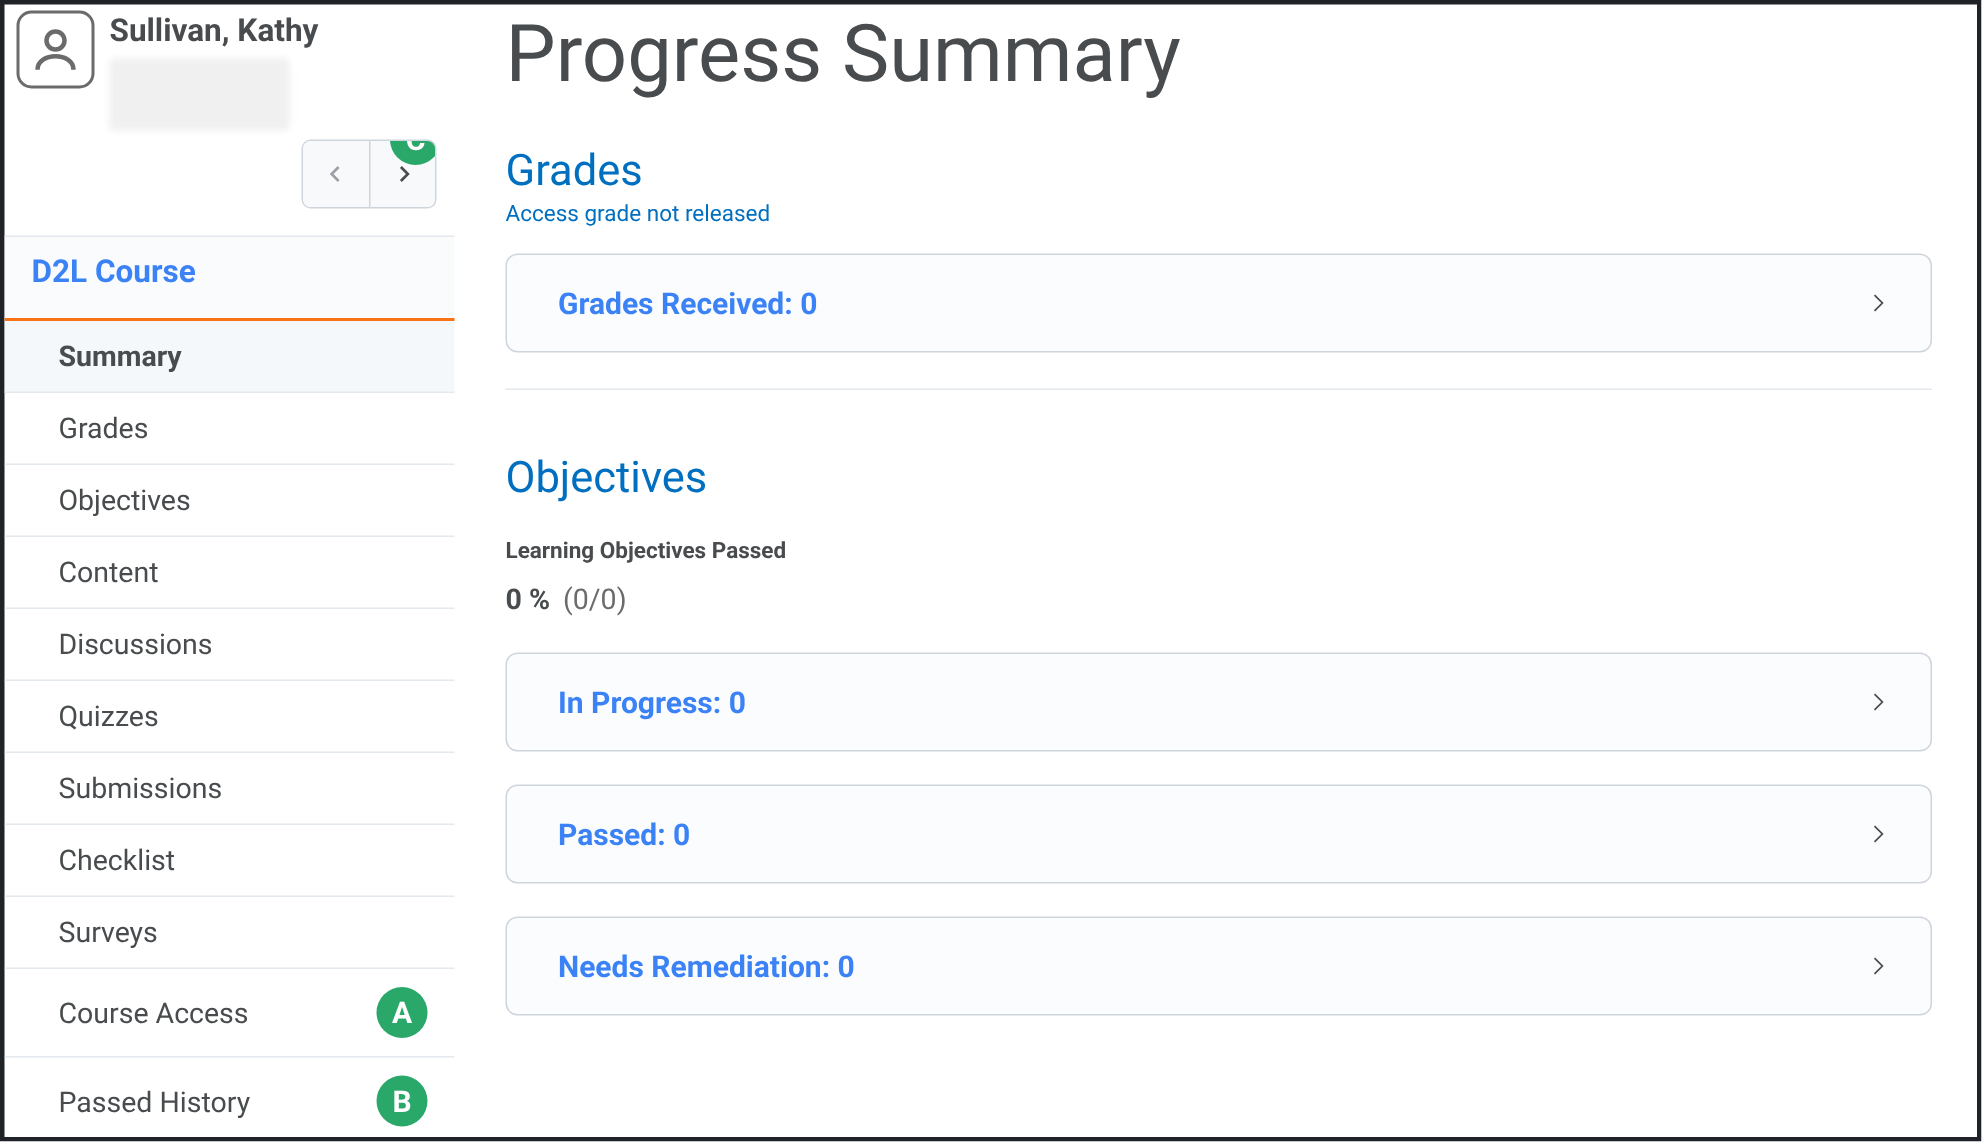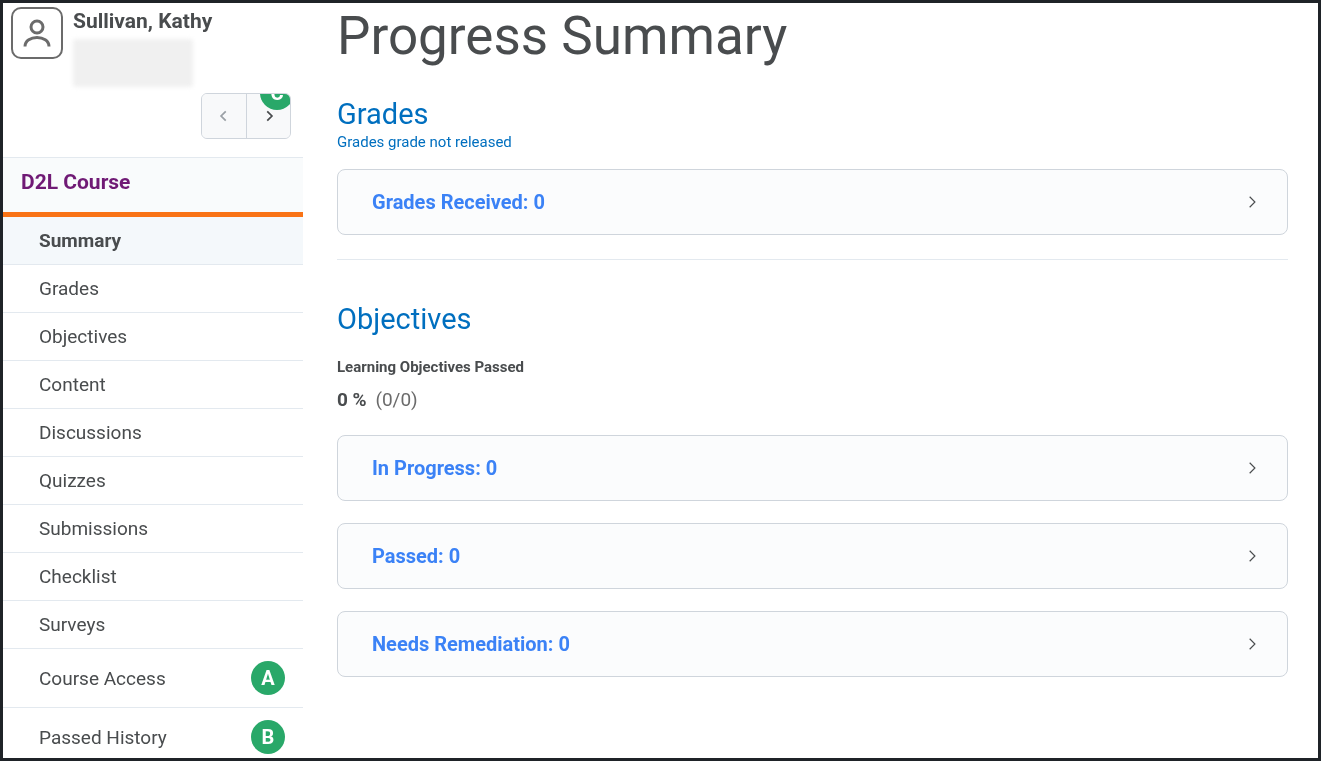--- a/index.html
+++ b/index.html
@@ -79,37 +79,37 @@
     background: #f8f9fa;
     cursor: pointer;
   }
   .pager-btn + .pager-btn { border-left: 1px solid #cfd5dc; }
   .pager-btn svg { width: 14px; height: 14px; }
   .pager-btn.prev svg { stroke: #9aa0a6; }
   .pager-btn.next svg { stroke: #494c4e; }
   .course-header {
     font-size: 21px;
     font-weight: 700;
-    color: #701a75;
+    color: #3b82f6;
     padding: 12px 18px 18px 18px;
     background: #f9fbfc;
     border-top: 1px solid #e3e9ef;
   }
   .nav-list { list-style: none; }
   .nav-item {
     padding: 12px 18px 12px 36px;
     font-size: 19px;
     color: #494c4e;
     border-bottom: 1px solid #e3e9ef;
     cursor: pointer;
     display: flex;
     align-items: center;
     justify-content: space-between;
   }
-  .nav-item:first-child { border-top: 5px solid #f97316; }
+  .nav-item:first-child { border-top: 2px solid #f97316; }
   .nav-item.active {
     font-weight: 700;
     background: #f4f8fb;
   }
   .main {
     flex: 1;
     padding: 2px 30px 0 34px;
     overflow-y: auto;
   }
   .page-title {
@@ -256,21 +256,21 @@
           <span class="badge">B</span>
         </li>
       </ul>
 
     </aside>
 
     <main class="main">
       <h1 class="page-title">Progress Summary</h1>
 
       <h2 class="section-title">Grades</h2>
-      <div class="section-sub">Grades grade not released</div>
+      <div class="section-sub">Access grade not released</div>
       <div class="card">
         <span class="card-label">Grades Received: 0</span>
         <svg viewBox="0 0 24 24">
             <polyline points="8 3 17 12 8 21"></polyline>
           </svg>
       </div>
 
       <hr class="divider">
 
       <h2 class="section-title">Objectives</h2>

